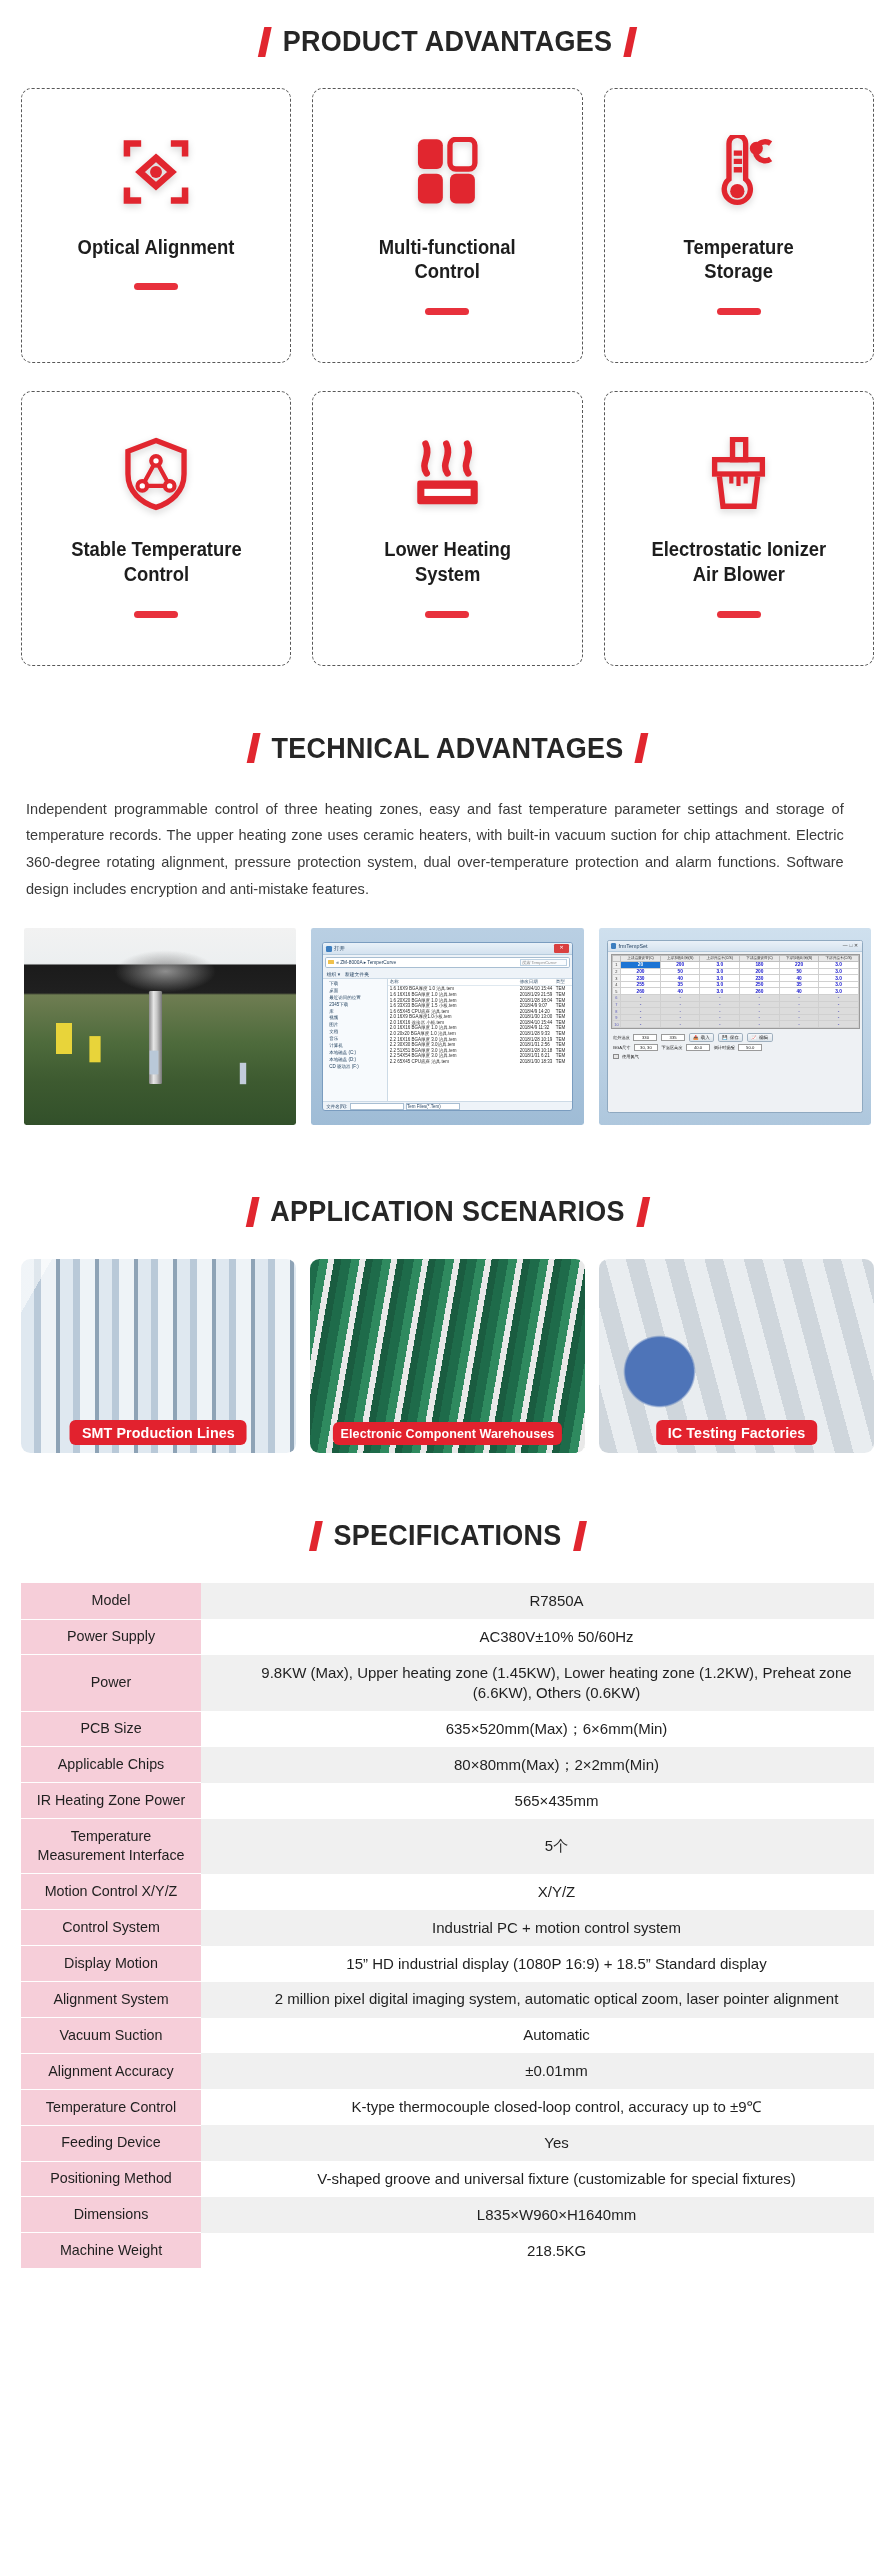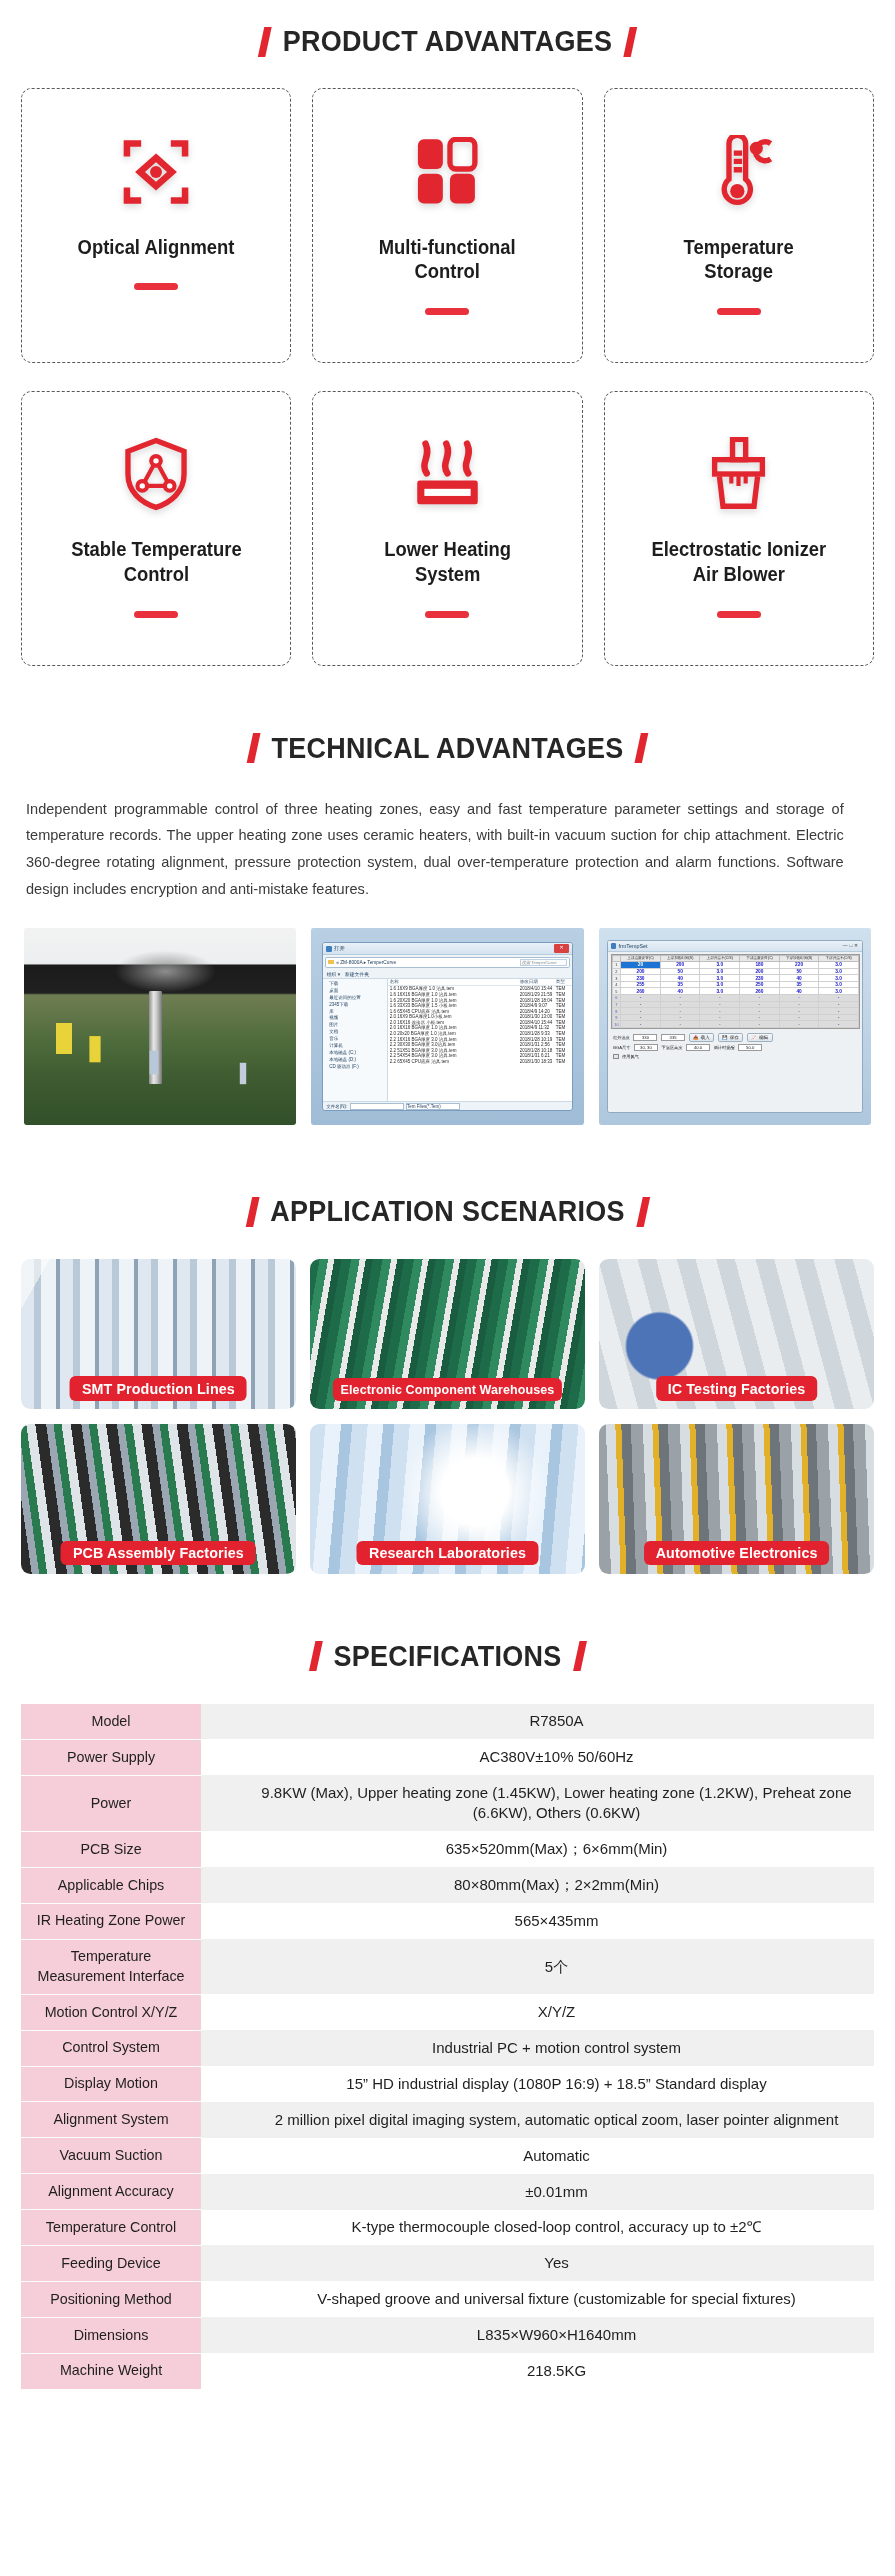--- a/index.html
+++ b/index.html
@@ -186,21 +186,21 @@
   .ts-grid tr.empty td { background:#dcdcdc; color:#5b5bbb; }
   .ts-ctrl { display:flex; align-items:center; gap:3.6px; padding: 1.2px 4.8px; font-size:4.2px; color:#1a1a1a;}
   .ts-ctrl .box { background:#fff; border:0.6px solid #9a9a9a; width:24px; text-align:center; font-size:4.2px;}
   .ts-btn { display:flex; align-items:center; gap:1.8px; background:linear-gradient(180deg,#f6f8fa,#dde4ea); border:0.6px solid #9fb0bf; border-radius:1.8px; padding:1.2px 3.6px; font-size:4.5px;}
 
   
   .scen-wrap { width: 853px; margin: 0 auto; display:flex; flex-direction:column; gap: 14.3px; }
   .scen-row { display:flex; gap: 14.3px; }
   .scen-card {
     flex: 1 1 0;
-    height: 150px;
+    height: 194px;
     border-radius: 9.5px;
     overflow: hidden;
     position: relative;
   }
   .scen-caption {
     position: absolute;
     left: 50%;
     bottom: 8.4px;
     transform: translateX(-50%);
     background: #e2222e;
@@ -666,31 +666,20 @@
     <div class="scen-card sc1">
       <div class="scen-caption">SMT Production Lines</div>
     </div>
     <div class="scen-card sc3">
       <div class="scen-caption" style="font-size:12.5px;padding:4.2px 7.2px">Electronic Component Warehouses</div>
     </div>
     <div class="scen-card sc2">
       <div class="scen-caption">IC Testing Factories</div>
     </div>
   </div>
-  <div class="scen-row">
-    <div class="scen-card sc4">
-      <div class="scen-caption">PCB Assembly Factories</div>
-    </div>
-    <div class="scen-card sc5">
-      <div class="scen-caption">Research Laboratories</div>
-    </div>
-    <div class="scen-card sc6">
-      <div class="scen-caption">Automotive Electronics</div>
-    </div>
-  </div>
 </div>
 
 <div style="height:66px"></div>
 <div class="section-title">
   <span class="slash"></span>
   <span>SPECIFICATIONS</span>
   <span class="slash"></span>
 </div>
 
 <div style="height:31px"></div>
@@ -743,21 +732,21 @@
   <tr>
         <td class="k">Vacuum Suction</td>
         <td class="v">Automatic</td>
       </tr>
   <tr class="alt">
         <td class="k">Alignment Accuracy</td>
         <td class="v">±0.01mm</td>
       </tr>
   <tr>
         <td class="k">Temperature Control</td>
-        <td class="v">K-type thermocouple closed-loop control, accuracy up to ±2℃</td>
+        <td class="v">K-type thermocouple closed-loop control, accuracy up to ±9℃</td>
       </tr>
   <tr class="alt">
         <td class="k">Feeding Device</td>
         <td class="v">Yes</td>
       </tr>
   <tr>
         <td class="k">Positioning Method</td>
         <td class="v">V-shaped groove and universal fixture (customizable for special fixtures)</td>
       </tr>
   <tr class="alt">

